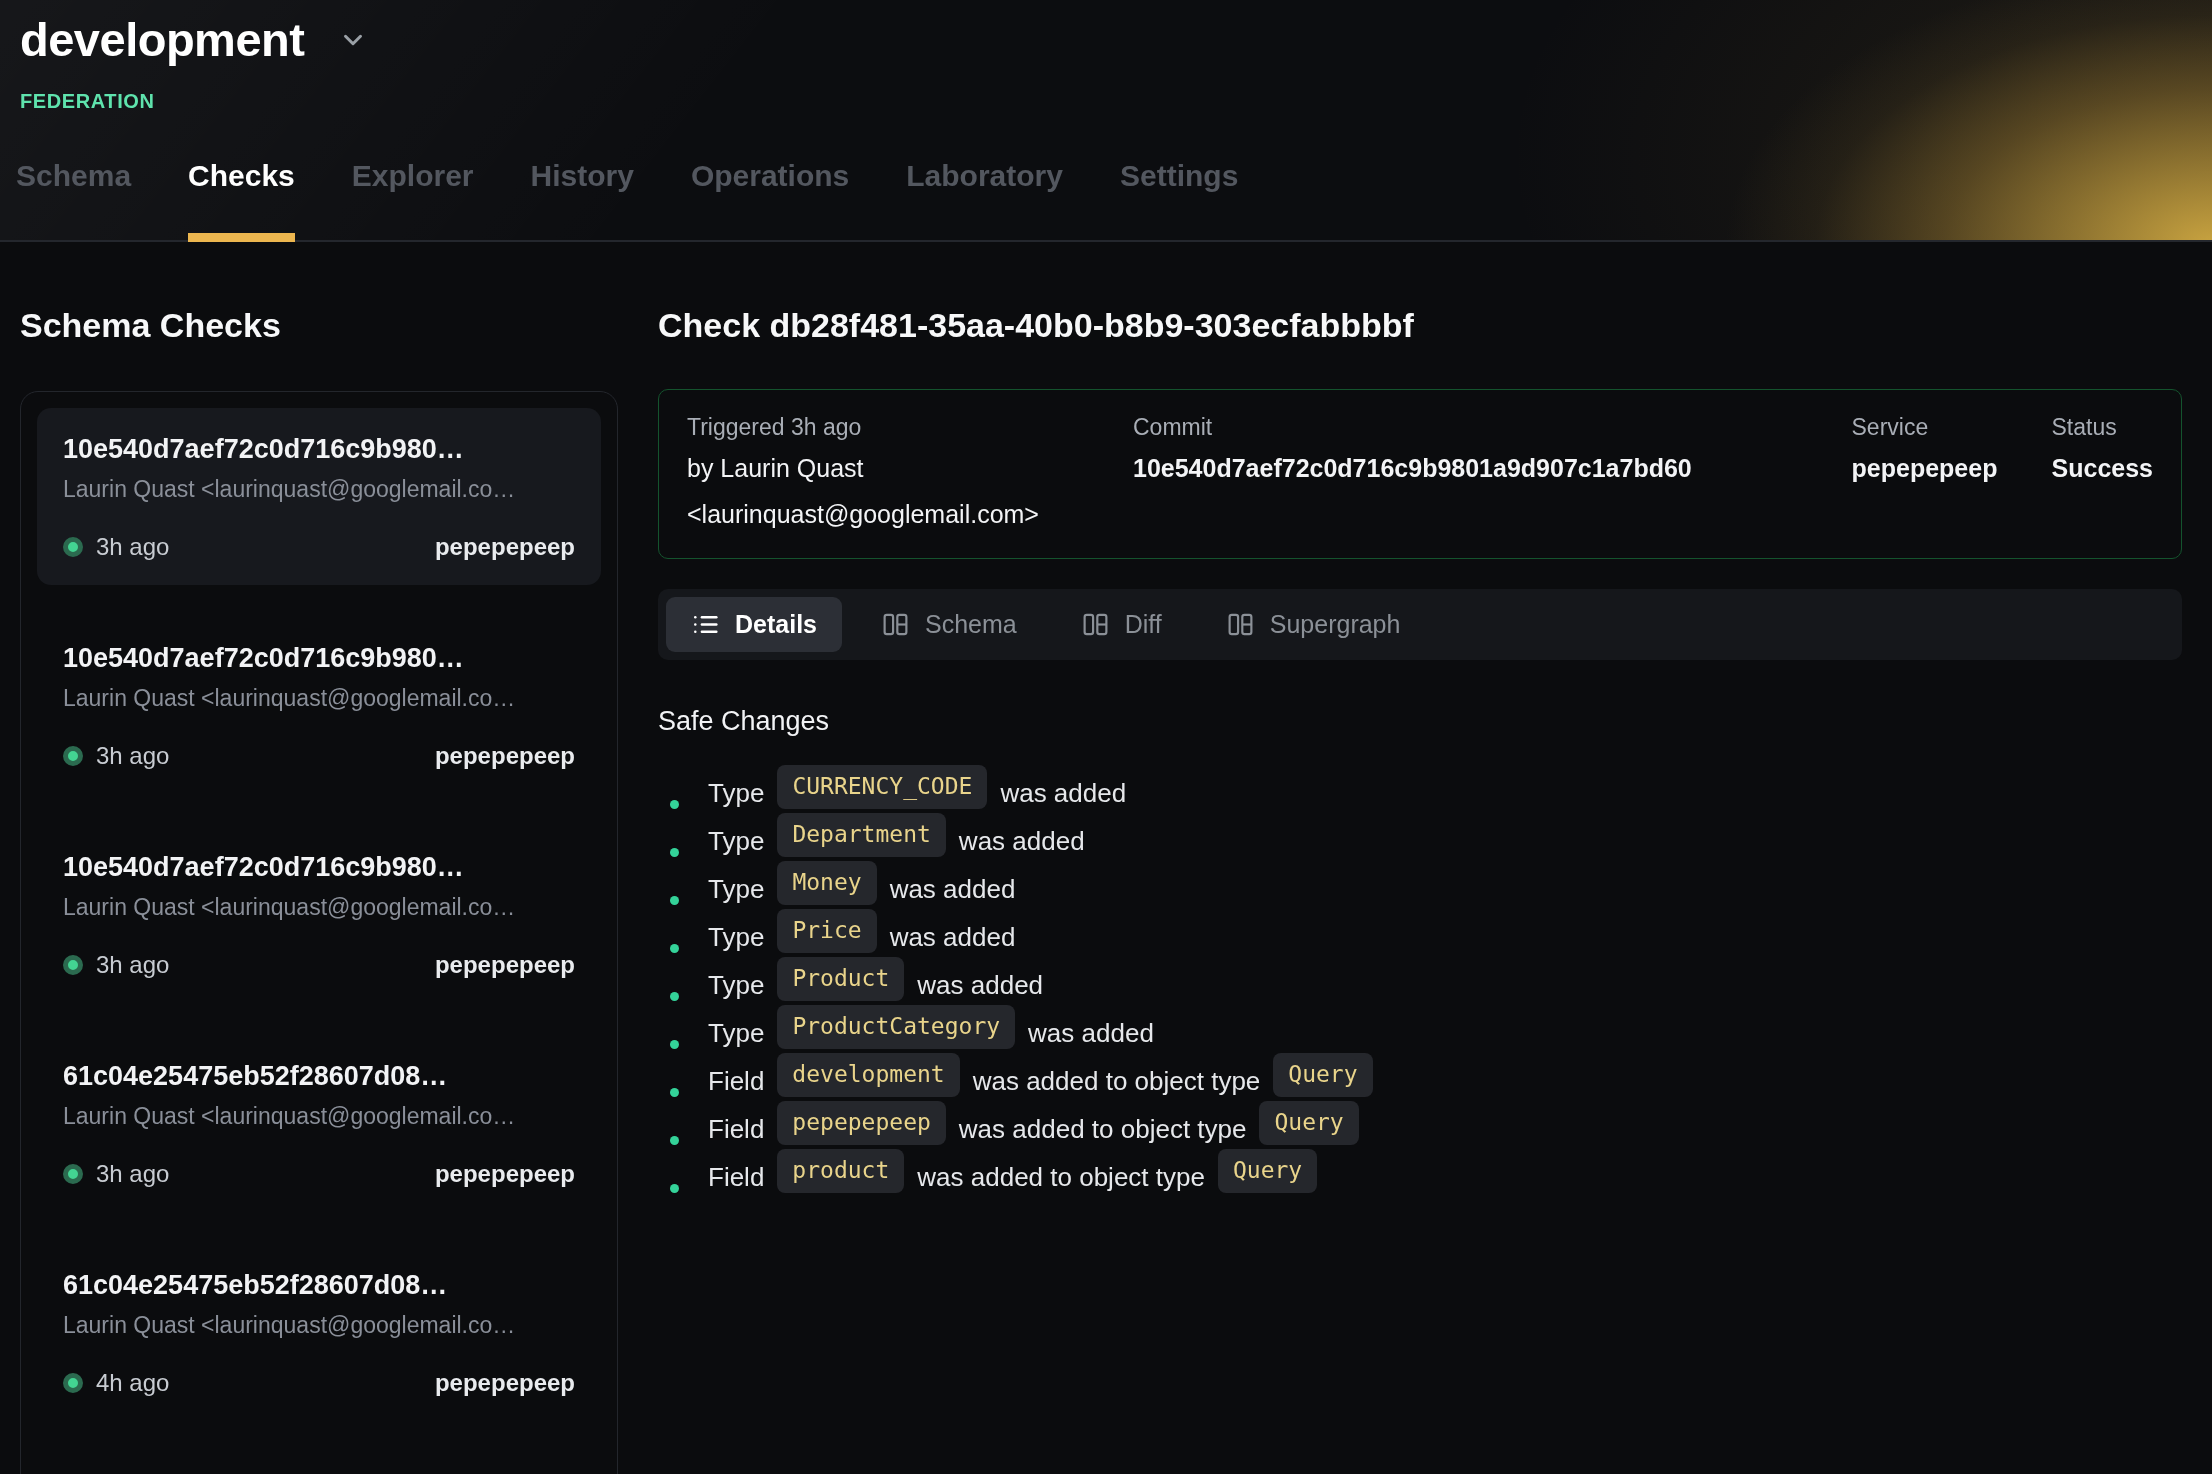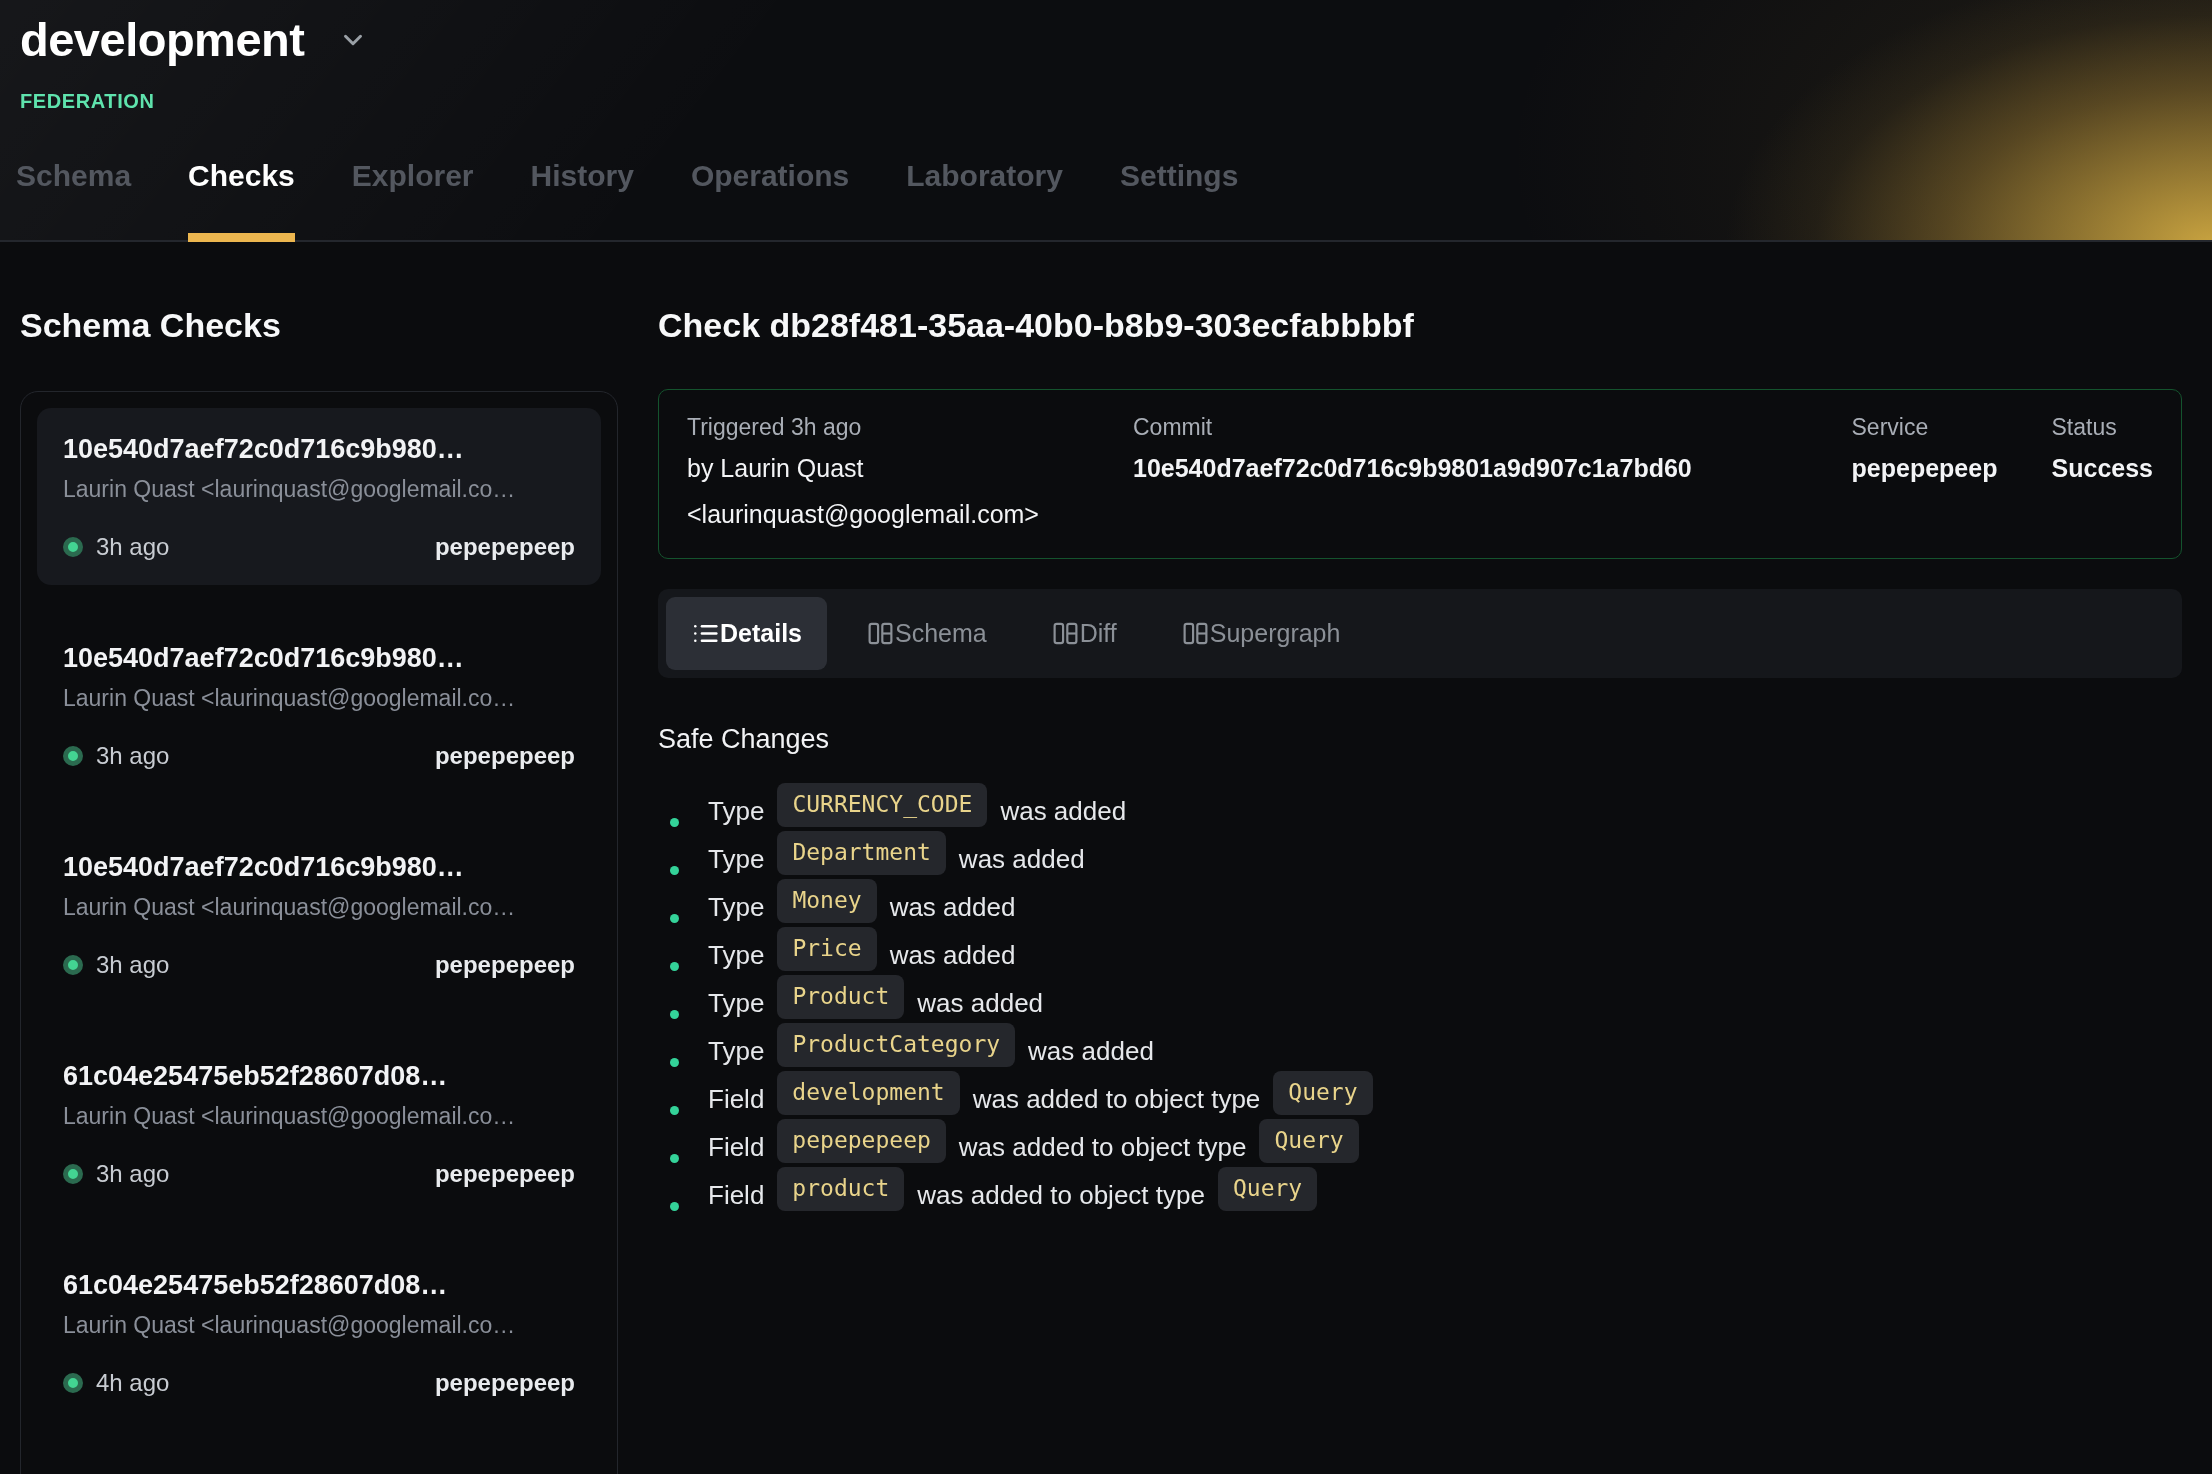--- a/index.html
+++ b/index.html
@@ -59,21 +59,21 @@
   .mcol { flex:none; }
   .m-triggered { width:446px; }
   .m-commit { flex:1 1 auto; min-width:0; }
   .m-service { width:200px; }
   .m-status { flex:none; }
   .mlabel { font-size:23px; color:#a9aeb6; }
   .mvalue { margin-top:10px; font-size:25px; color:#f3f4f6; line-height:1.42; }
   .mvalue.bold { font-weight:700; }
 
   .dtabs { margin-top:30px; background:#15171b; border-radius:10px; padding:8px; display:flex; gap:14px; }
-  .dtab { display:flex; align-items:center; padding:22px 25px; border-radius:9px; font-size:25px; color:#8b9097; cursor:pointer; white-space:nowrap; }
+  .dtab { display:flex; align-items:center; gap:15px; padding:13px 25px; border-radius:9px; font-size:25px; color:#8b9097; cursor:pointer; white-space:nowrap; }
   .dtab.active { background:#2c2f36; color:#ffffff; font-weight:700; }
   .dtab svg { width:29px; height:29px; flex:none; }
 
   .section-title { margin:46px 0 0 0; font-size:27px; font-weight:500; color:#f2f3f5; }
   ul.changes { list-style:none; margin:24px 0 0 0; padding:0; }
   .changes li { display:flex; align-items:flex-end; height:48px; font-size:26px; color:#e6e8eb; }
   .bullet { width:9px; height:9px; border-radius:50%; background:var(--bullet-green,#34d399); margin:0 29px 0 12px; flex:none; }
   .chip {
     font-family:"DejaVu Sans Mono","Liberation Mono",monospace;
     font-size:23px; line-height:1.2; color:var(--chip-yellow,#e9d48b);

